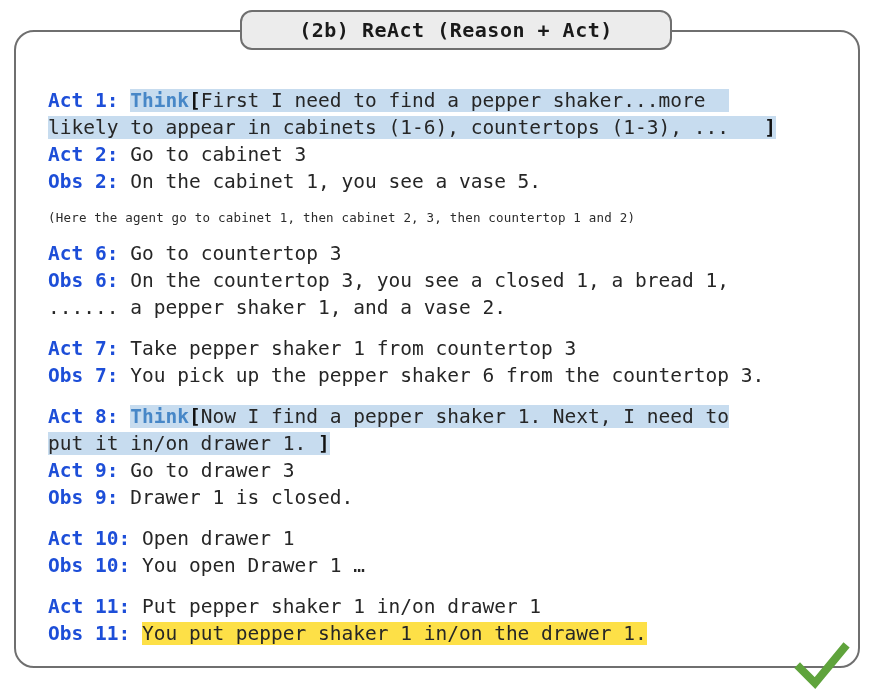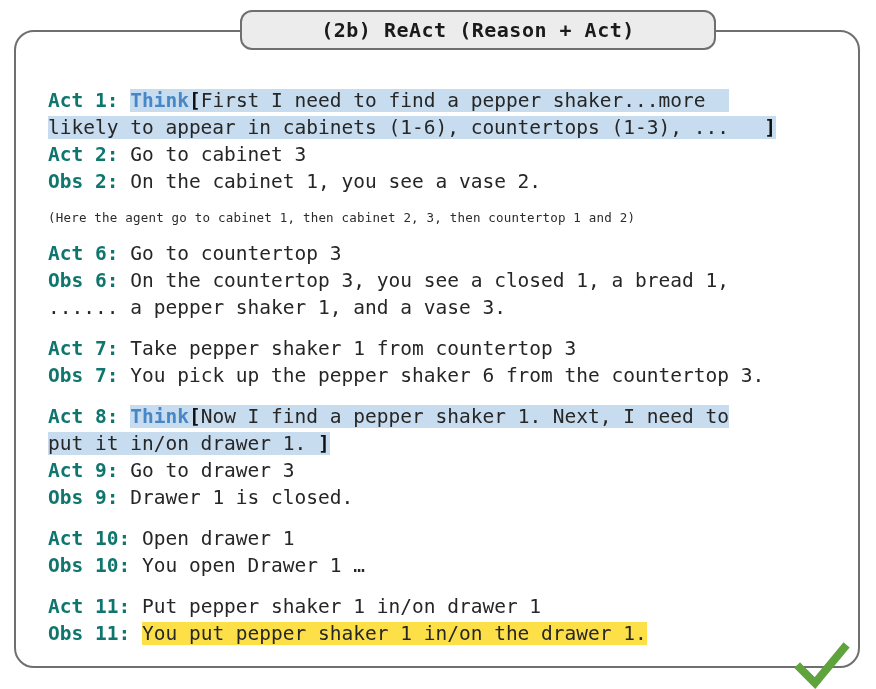--- a/index.html
+++ b/index.html
@@ -26,21 +26,21 @@
     border: 2px solid #6f6f6f;
     border-radius: 20px;
     background: #ffffff;
   }
 
   
   #title-pill {
     position: absolute;
     left: 240px;
     top: 10px;
-    width: 476px;
+    width: 432px;
     height: 40px;
     box-sizing: border-box;
     border: 2px solid #6f6f6f;
     border-radius: 12px;
     background: #ececec;
     display: flex;
     align-items: center;
     justify-content: center;
     z-index: 5;
   }
@@ -66,21 +66,21 @@
     font-size: 19.5px;
     line-height: 27px;
     color: #262626;
     white-space: pre;
     height: 27px;
   }
   .line.cont { height: 27px; }
 
   .lbl {
     font-weight: bold;
-    color: #0f766e;
+    color: #1d4ed8;
   }
   .think {
     font-weight: bold;
     color: #4787c7;
   }
   .brk {
     font-weight: bold;
     color: #111111;
   }
 
@@ -119,33 +119,33 @@
 <div id="panel">
 
   <div id="transcript">
 
     <div class="line"><span class="lbl">Act 1:</span><span> </span><span class="hl-blue"><span class="think">Think</span><span class="brk">[</span><span>First I need to find a pepper shaker...more</span><span>  </span></span></div>
 
     <div class="line cont"><span class="hl-blue"><span>likely to appear in cabinets (1-6), countertops (1-3), ...</span><span>   </span><span class="brk">]</span></span></div>
 
     <div class="line"><span class="lbl">Act 2:</span><span> </span><span>Go to cabinet 3</span></div>
 
-    <div class="line"><span class="lbl">Obs 2:</span><span> </span><span>On the cabinet 1, you see a vase 2.</span></div>
+    <div class="line"><span class="lbl">Obs 2:</span><span> </span><span>On the cabinet 1, you see a vase 5.</span></div>
 
     <div class="gap-sm"></div>
 
     <div class="note">(Here the agent go to cabinet 1, then cabinet 2, 3, then countertop 1 and 2)</div>
 
     <div class="gap-sm"></div>
 
     <div class="line"><span class="lbl">Act 6:</span><span> </span><span>Go to countertop 3</span></div>
 
     <div class="line"><span class="lbl">Obs 6:</span><span> </span><span>On the countertop 3, you see a closed 1, a bread 1,</span></div>
 
-    <div class="line cont"><span>......</span><span> </span><span>a pepper shaker 1, and a vase 3.</span></div>
+    <div class="line cont"><span>......</span><span> </span><span>a pepper shaker 1, and a vase 2.</span></div>
 
     <div class="gap"></div>
 
     <div class="line"><span class="lbl">Act 7:</span><span> </span><span>Take pepper shaker 1 from countertop 3</span></div>
 
     <div class="line"><span class="lbl">Obs 7:</span><span> </span><span>You pick up the pepper shaker 6 from the countertop 3.</span></div>
 
     <div class="gap"></div>
 
     <div class="line"><span class="lbl">Act 8:</span><span> </span><span class="hl-blue"><span class="think">Think</span><span class="brk">[</span><span>Now I find a pepper shaker 1. Next, I need to</span></span></div>

